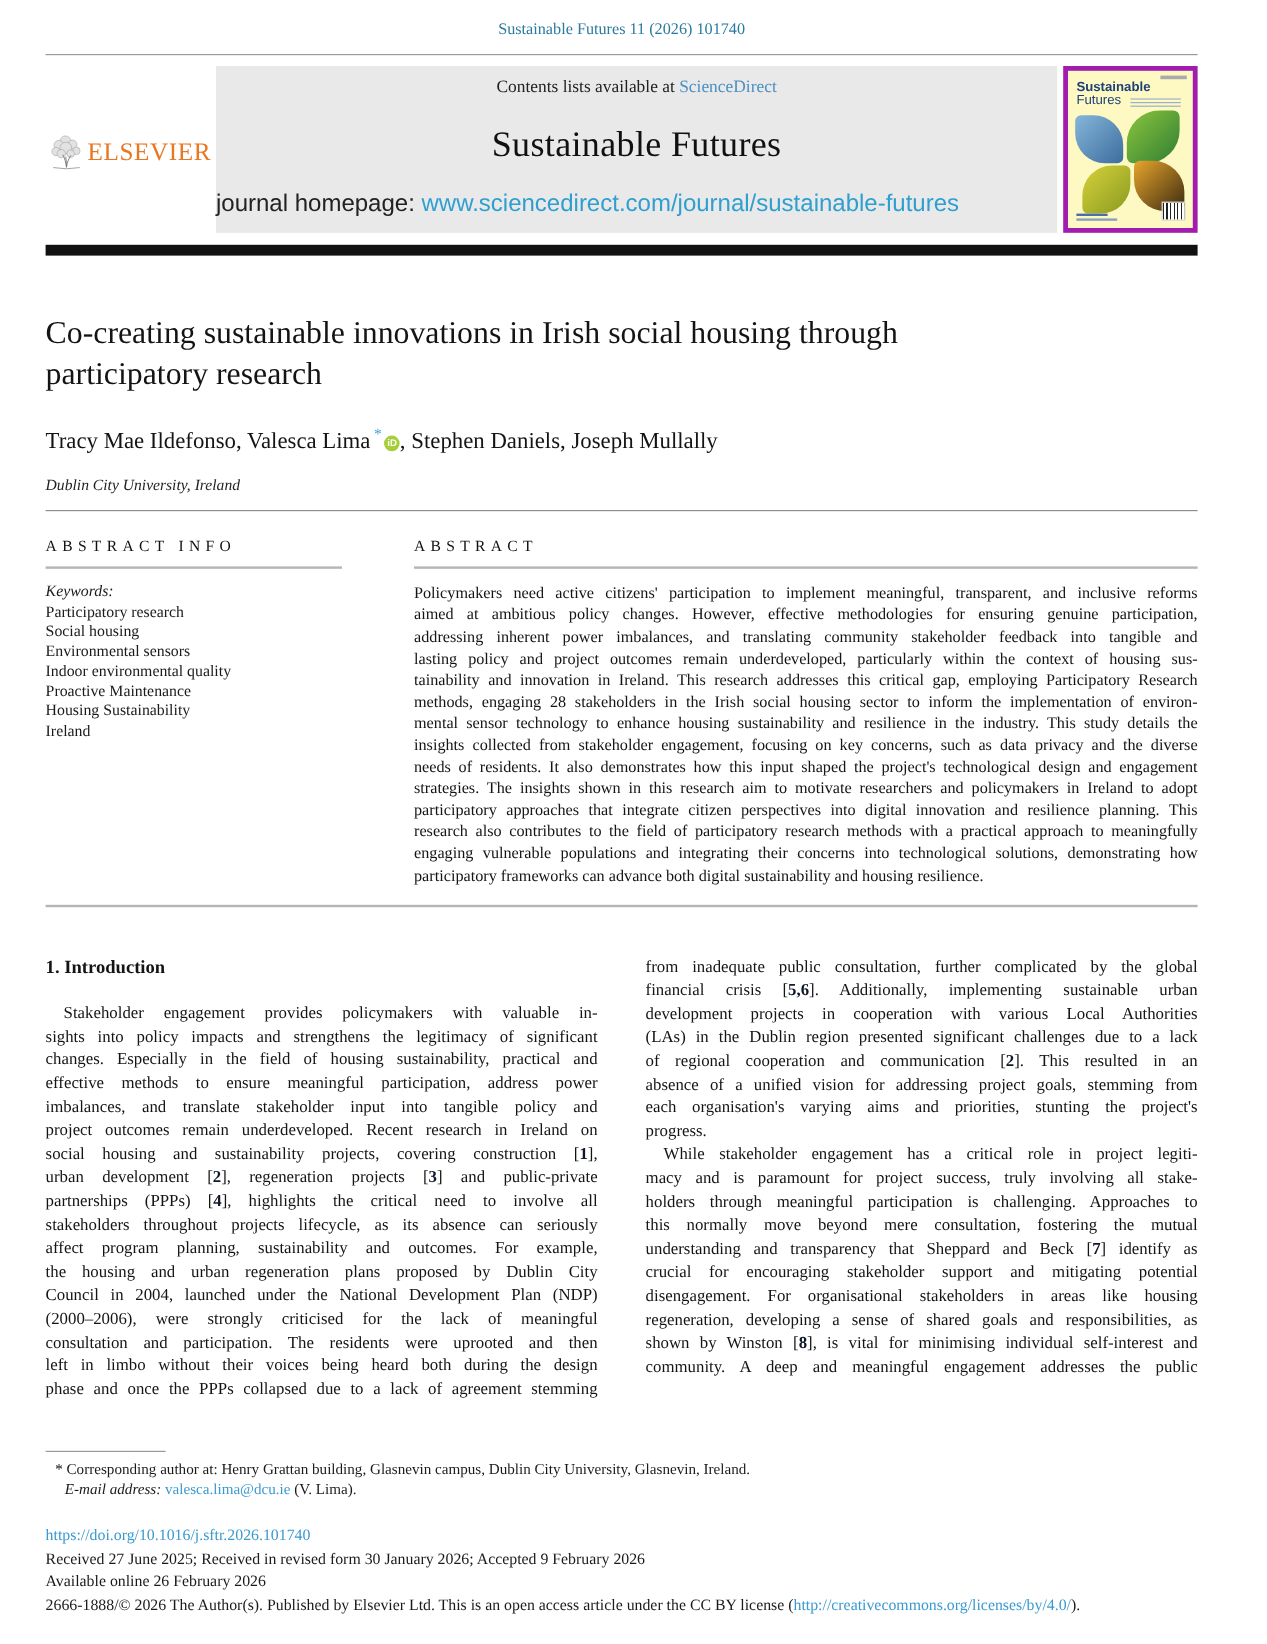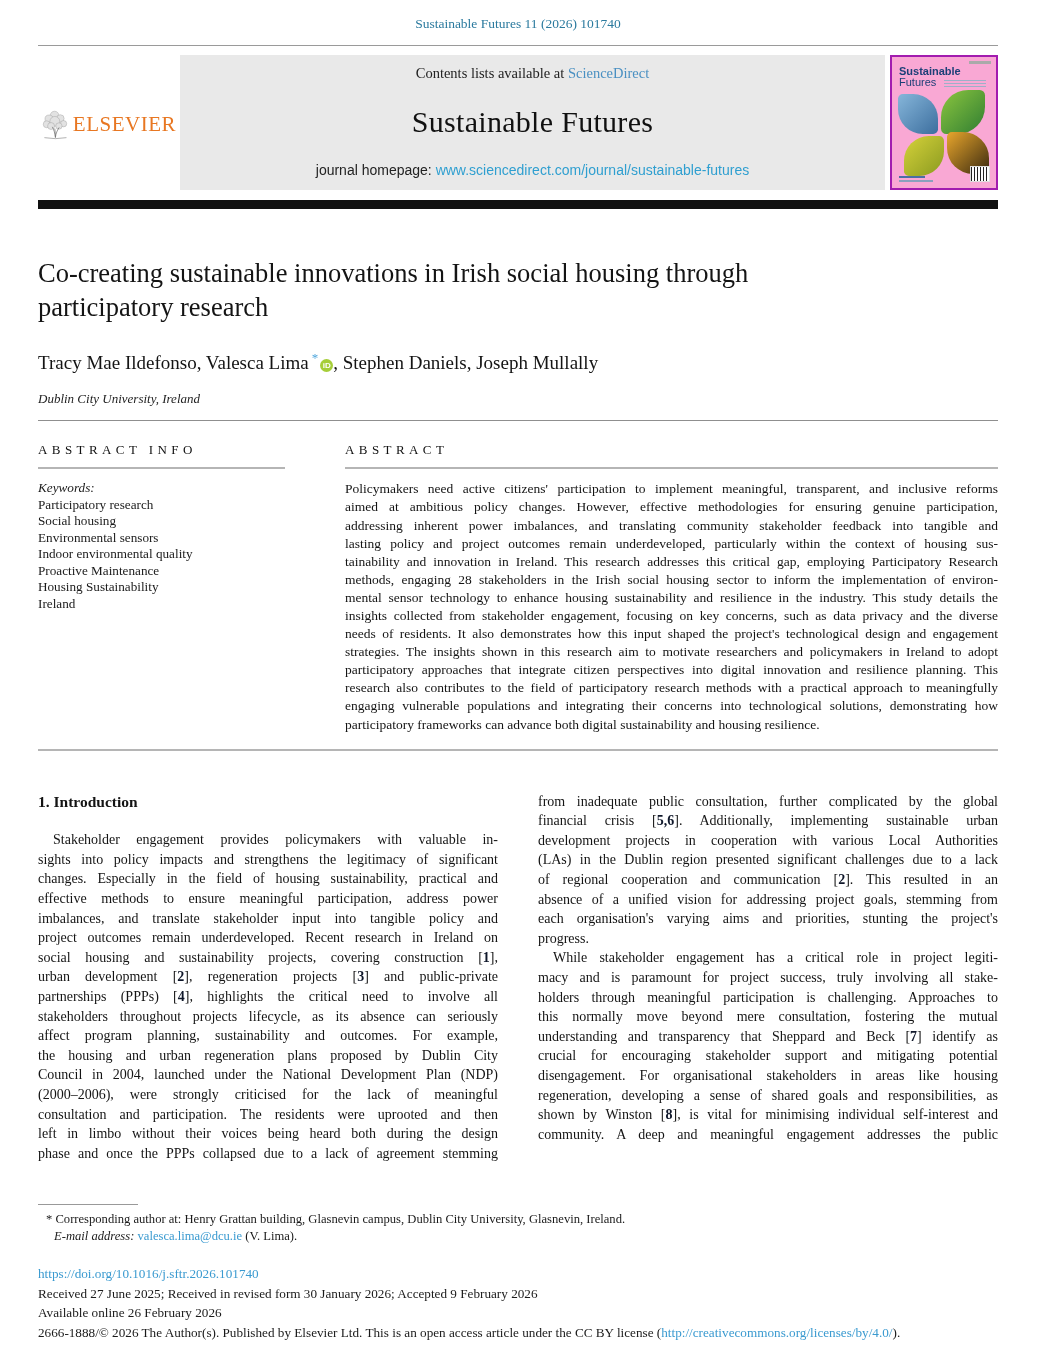--- a/index.html
+++ b/index.html
@@ -14,25 +14,25 @@
 
   
   .masthead{display:flex;margin-top:9px;align-items:stretch;}
   .publisher-block{width:138px;flex:0 0 138px;display:flex;align-items:center;justify-content:flex-start;padding-top:2px;}
   .tree-svg{width:108px;height:100px;display:block;}
   .elsevier-word{font-size:21px;color:#e87722;letter-spacing:0.5px;margin-top:2px;font-family:"Liberation Serif",serif;}
   .banner{flex:1;background:#e9e9e9;margin-left:4px;padding:10px 0 12px;display:flex;flex-direction:column;justify-content:space-between;min-height:110px;}
   .contents-line{text-align:center;font-size:14.5px;color:#222;}
   .sd-link{color:#4a90c2;}
   .journal-title{text-align:center;font-size:30px;color:#111;letter-spacing:0.3px;}
-  .homepage-line{text-align:center;font-family:"Liberation Sans",sans-serif;font-size:14px;color:#222;}
+  .homepage-line{text-align:left;font-family:"Liberation Sans",sans-serif;font-size:20px;color:#222;}
   .hp-link{color:#2f9fd0;}
 
   
-  .cover{flex:0 0 104px;width:104px;height:131px;background:#f9a8d4;border:2px solid #a21caf;margin-left:5px;position:relative;overflow:hidden;}
+  .cover{flex:0 0 104px;width:104px;height:131px;background:#fef9c3;border:4px solid #a21caf;margin-left:5px;position:relative;overflow:hidden;}
   .cover-issn{position:absolute;top:4px;right:5px;width:22px;height:3px;background:#aaa;}
   .cover-title{position:absolute;top:9px;left:7px;line-height:11px;color:#1c3f77;font-family:"Liberation Sans",sans-serif;}
   .cover-title .t1{font-weight:bold;font-size:11px;}
   .cover-title .t2{font-size:11px;}
   .cover-sub{position:absolute;top:21px;left:52px;width:42px;}
   .cover-sub div{height:1.5px;background:#9db0c8;margin-top:1.5px;}
   .petals{position:absolute;top:33px;left:4px;width:96px;height:86px;}
   .petal{position:absolute;}
   .petal.blue{left:2px;top:4px;width:40px;height:40px;border-radius:12% 62% 12% 62%;background:linear-gradient(135deg,#86b6da,#3c6e9e);}
   .petal.green{left:45px;top:0;width:44px;height:44px;border-radius:62% 12% 62% 12%;background:linear-gradient(135deg,#8cc63f,#2f7d32);}

